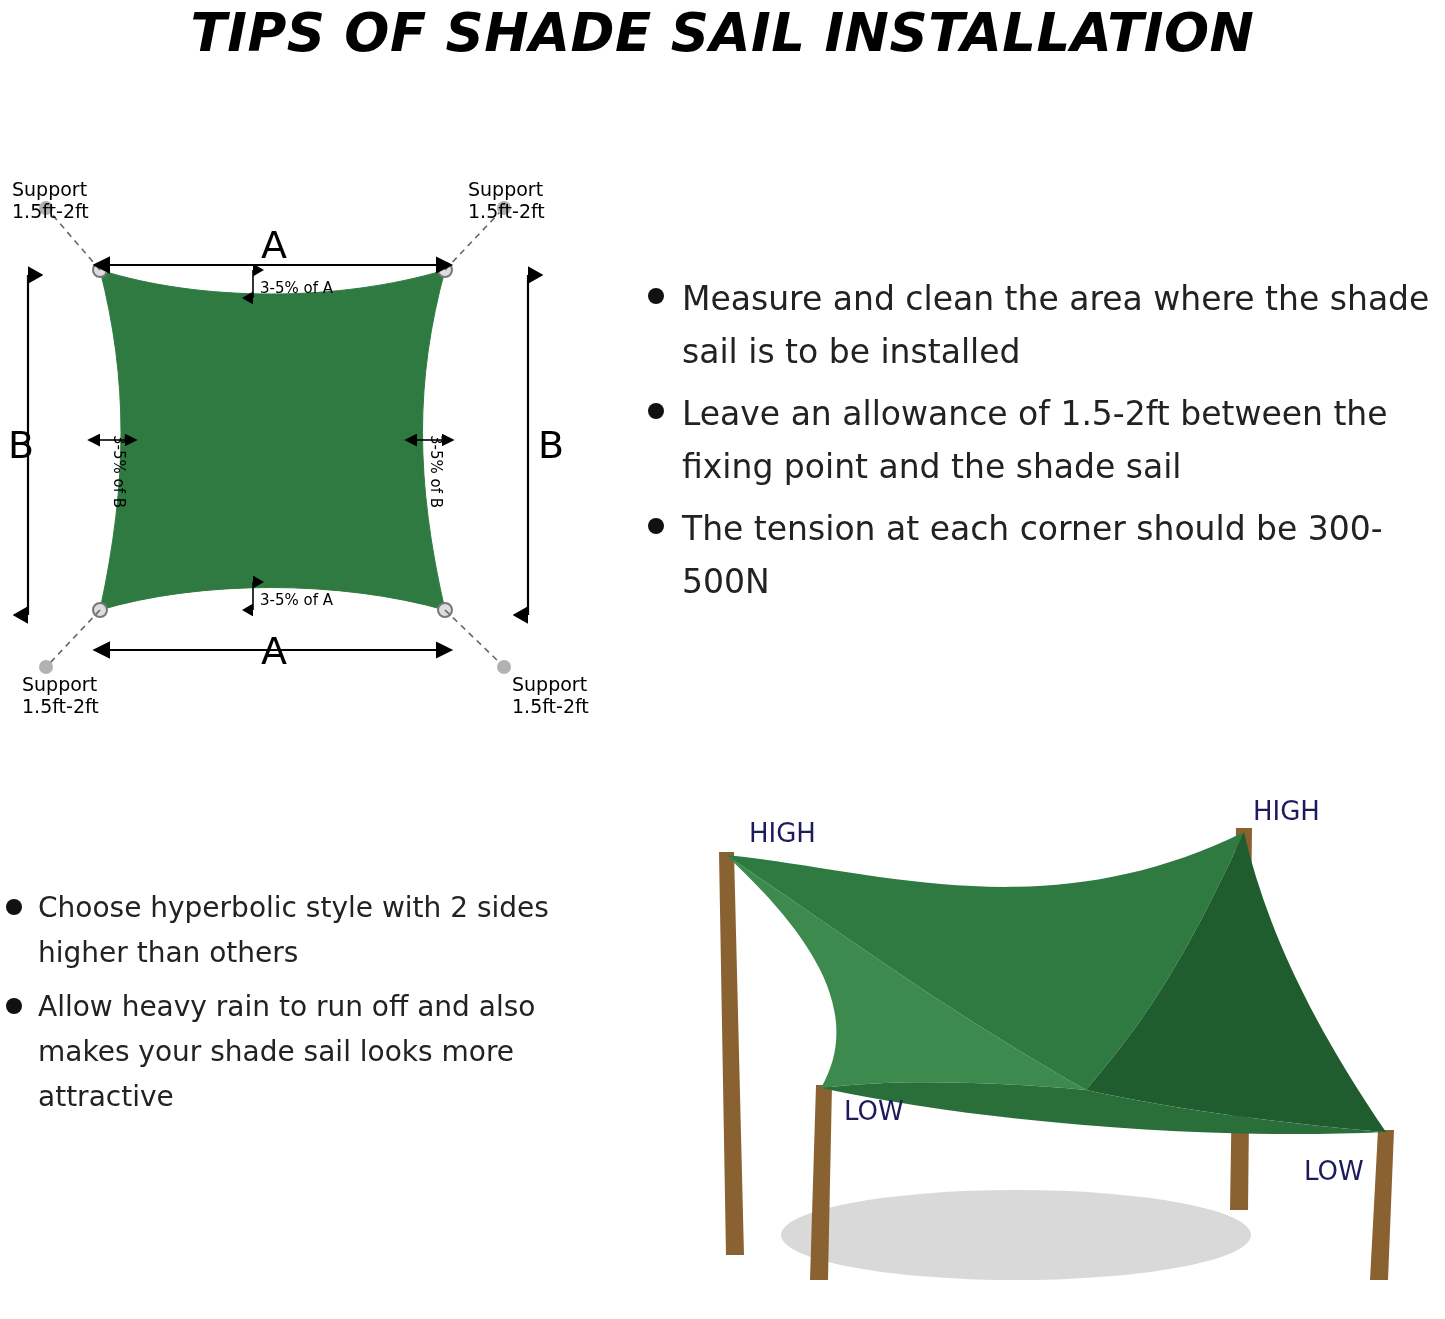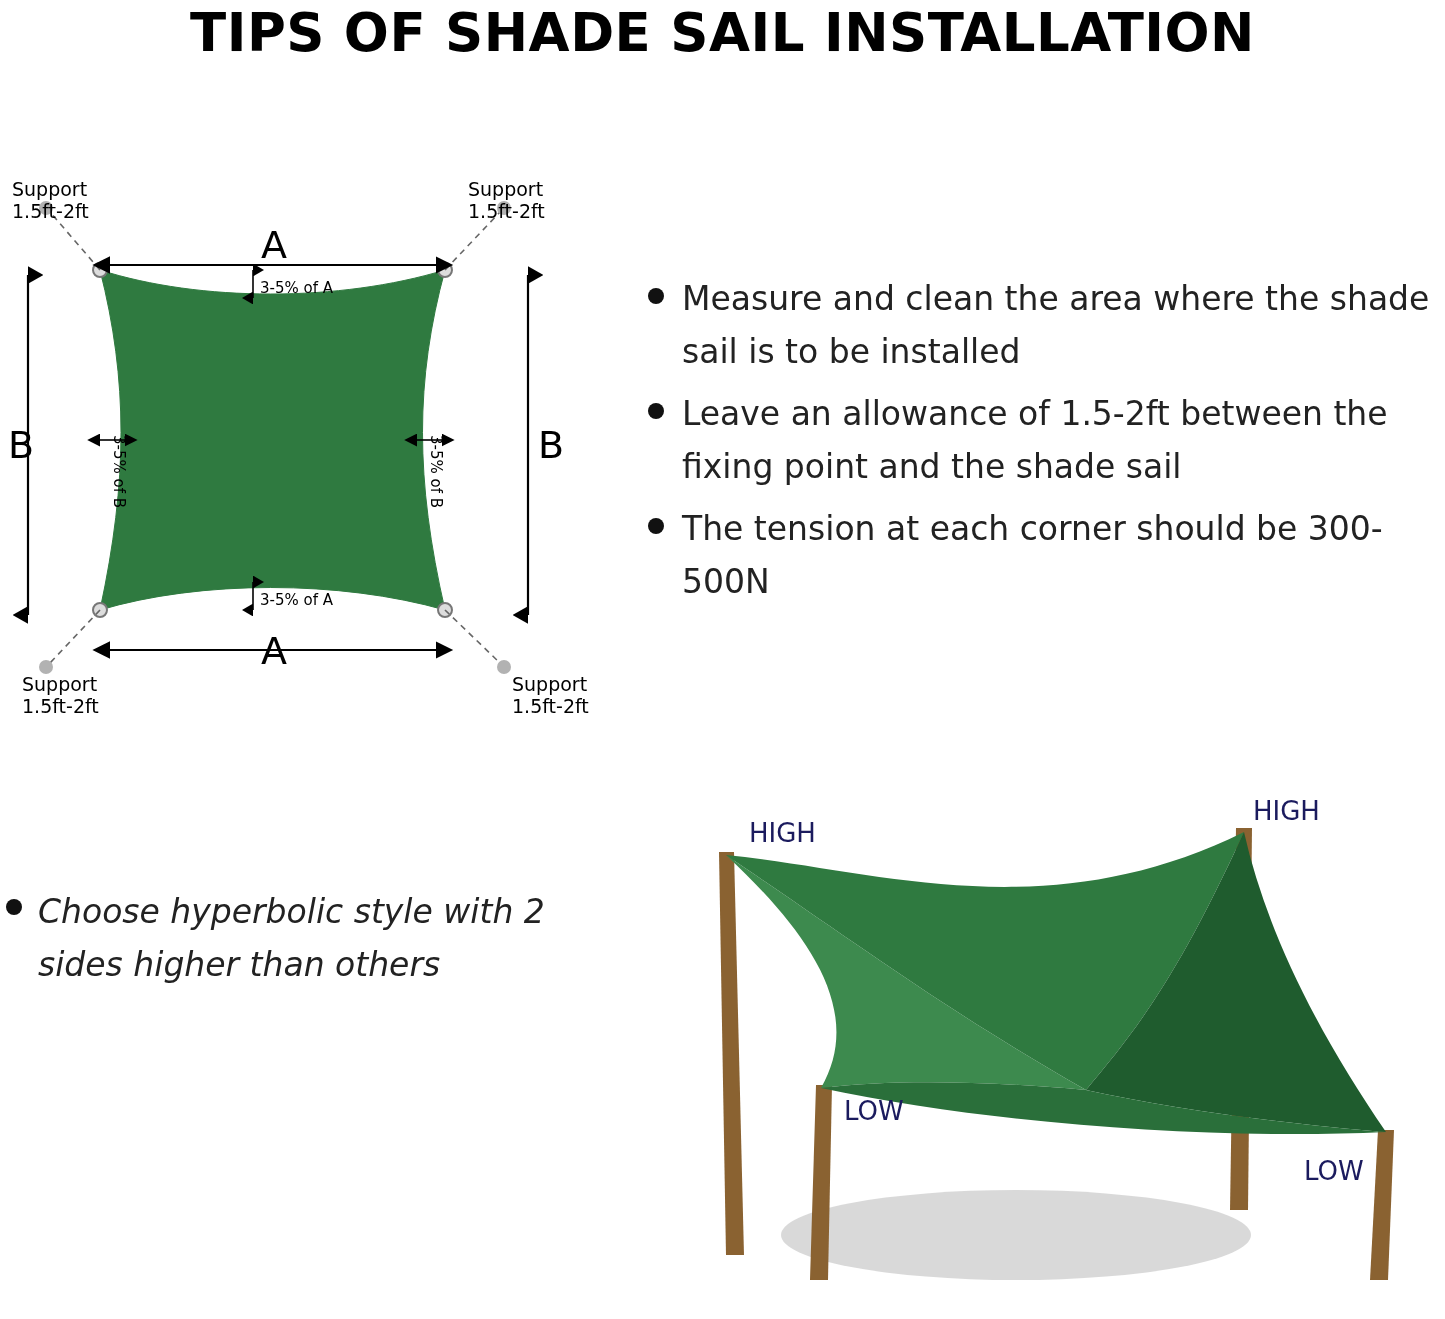--- a/index.html
+++ b/index.html
@@ -21,20 +21,21 @@
     position: absolute;
     top: 2px;
     left: 0;
     width: 1445px;
     text-align: center;
     font-family: "DejaVu Sans", sans-serif;
     font-weight: bold;
     font-size: 53px;
     letter-spacing: 0.5px;
     color: #000000;
+    font-style: italic;
   }
 
   
   .top-diagram {
     position: absolute;
     left: 0px;
     top: 150px;
     width: 660px;
     height: 580px;
   }
@@ -74,23 +75,22 @@
     left: 0px;
     top: 885px;
     width: 625px;
   }
   .bottom-list .bullet-dot {
     margin-top: 14px;
     margin-right: 16px;
     margin-left: 6px;
   }
   .bottom-list .bullet-text {
-    font-size: 33px;
+    font-size: 28px;
     line-height: 1.62;
-    font-style: italic;
   }
 
   
   .bottom-diagram {
     position: absolute;
     left: 616px;
     top: 780px;
     width: 825px;
     height: 539px;
   }
@@ -210,20 +210,24 @@
   <div class="bullet-row">
     <span class="bullet-dot"></span>
     <span class="bullet-text">The tension at each corner should be 300-500N</span>
   </div>
 </div>
 
 <div class="bottom-list">
   <div class="bullet-row">
     <span class="bullet-dot"></span>
     <span class="bullet-text">Choose hyperbolic style with 2 sides higher than others</span>
+  </div>
+  <div class="bullet-row">
+    <span class="bullet-dot"></span>
+    <span class="bullet-text">Allow heavy rain to run off and also makes your shade sail looks more attractive</span>
   </div>
 </div>
 
 <div class="bottom-diagram">
   <svg width="825" height="539" viewBox="0 0 825 539" xmlns="http://www.w3.org/2000/svg">
 
     <ellipse cx="400" cy="455" rx="235" ry="45" fill="#cccccc" opacity="0.75"></ellipse>
 
     <g>
 

